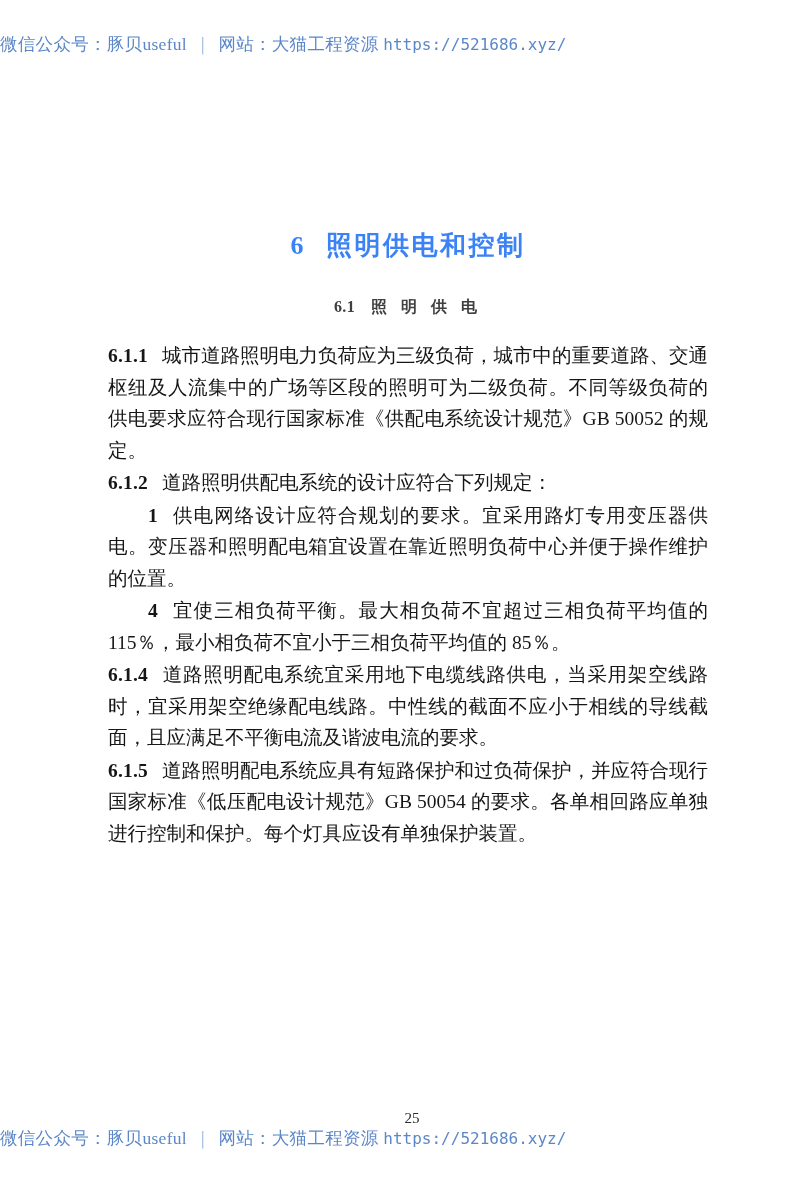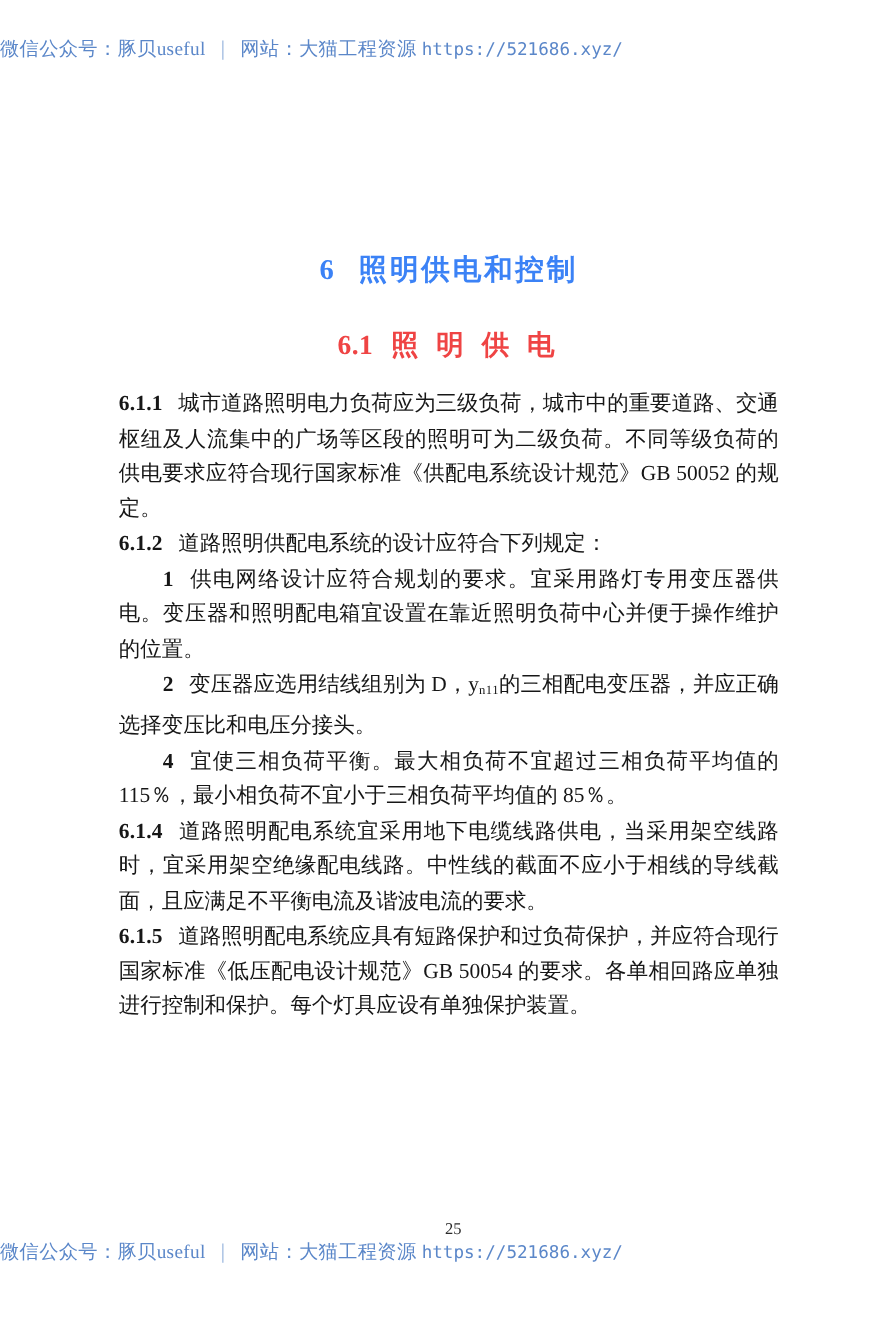--- a/index.html
+++ b/index.html
@@ -79,23 +79,23 @@
     margin-right: 22px;
     font-family: "Liberation Serif", "DejaVu Serif", serif;
   }
   .chapter-title .name {
     letter-spacing: 2.5px;
   }
 
   .section-title {
     margin-top: 34px;
     text-align: center;
-    font-size: 25px;
-    font-weight: bold;
-    color: #ef4444;
+    font-size: 16px;
+    font-weight: bold;
+    color: #404040;
   }
   .section-title .num {
     margin-right: 16px;
   }
   .section-title .name {
     letter-spacing: 5px;
   }
 
   .clauses {
     margin-top: 22px;
@@ -189,23 +189,20 @@
     </p>
 
     <p class="clause">
       <span class="cnum">6.1.2</span><span>道路照明供配电系统的设计应符合下列规定：</span>
     </p>
 
     <p class="clause item">
       <span class="inum">1</span><span>供电网络设计应符合规划的要求。宜采用路灯专用变压器供电。变压器和照明配电箱宜设置在靠近照明负荷中心并便于操作维护的位置。</span>
     </p>
 
-    <p class="clause item">
-      <span class="inum">2</span><span>变压器应选用结线组别为 D，y</span><span class="sub-inline lat">n11</span><span>的三相配电变压器，并应正确选择变压比和电压分接头。</span>
-    </p>
 
 
     <p class="clause item">
       <span class="inum">4</span><span>宜使三相负荷平衡。最大相负荷不宜超过三相负荷平均值的 115％，最小相负荷不宜小于三相负荷平均值的 85％。</span>
     </p>
 
 
     <p class="clause">
       <span class="cnum">6.1.4</span><span>道路照明配电系统宜采用地下电缆线路供电，当采用架空线路时，宜采用架空绝缘配电线路。中性线的截面不应小于相线的导线截面，且应满足不平衡电流及谐波电流的要求。</span>
     </p>

